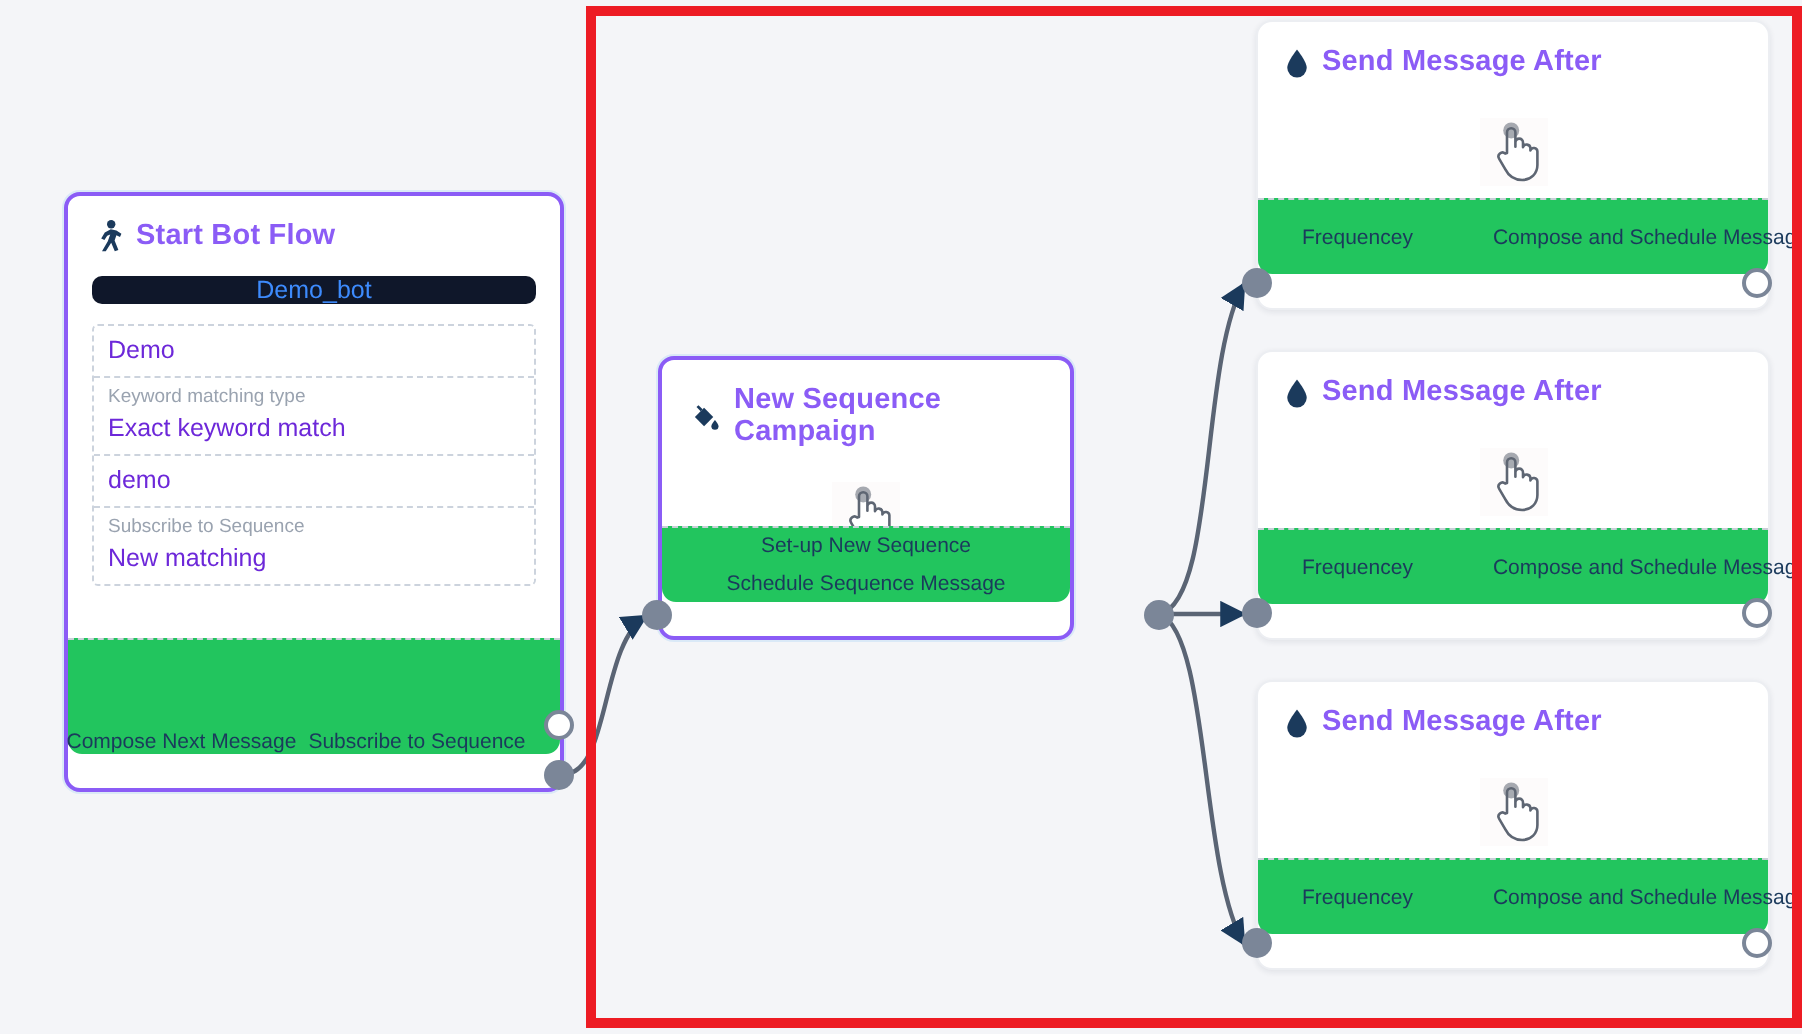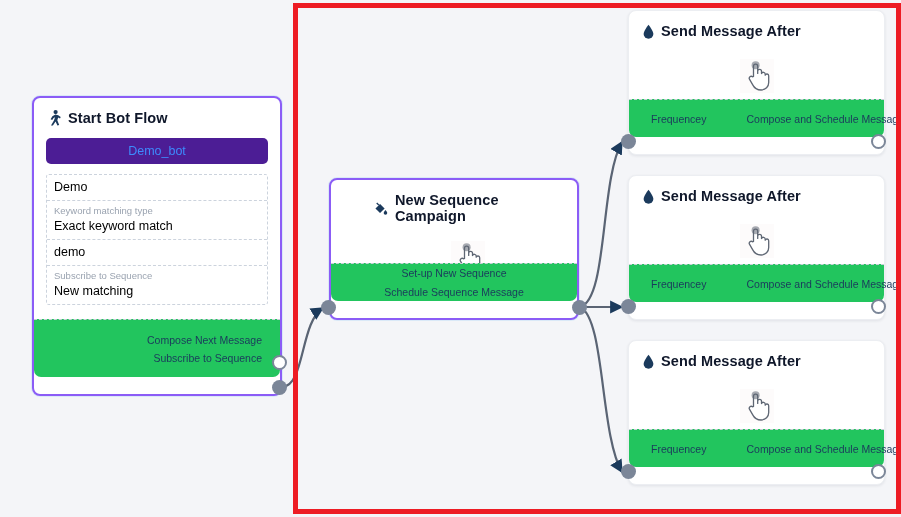--- a/index.html
+++ b/index.html
@@ -54,21 +54,21 @@
     box-shadow: 0 1px 3px rgba(20,30,60,.09);
   }
 
   .node-head {
     display: flex;
     align-items: center;
     gap: 7px;
     padding: 12px 14px 6px 14px;
     font-size: 14.5px;
     font-weight: bold;
-    color: #0f172a;
+    color: #8b5cf6;
     letter-spacing: .1px;
   }
   .node-head .ico { flex: 0 0 auto; line-height: 0; }
 
   .node-foot {
     position: absolute;
     left: 0; right: 0; bottom: 17px;
     height: 38px;
     background: #22c55e;
     border-top: 1px dashed #c9ced8;
@@ -94,22 +94,22 @@
   .port-filled { background: #7b8698; }
   .port-hollow { background: #ffffff; border: 2px solid #7b8698; }
 
   
   #start-node {
     left: 32px; top: 96px;
     width: 250px; height: 300px;
   }
   #bot-pill {
     margin: 6px 12px 10px 12px;
-    height: 26px;
-    background: #4c1d95;
+    height: 14px;
+    background: #0f172a;
     border-radius: 5px;
     display: flex;
     align-items: center;
     justify-content: center;
     font-size: 12.5px;
     color: #3d8bfd;
     cursor: pointer;
   }
   .fields {
     margin: 0 12px;
@@ -121,36 +121,36 @@
     padding: 3px 7px 4px 7px;
   }
   .field:last-child { border-bottom: none; }
   .field-label {
     font-size: 9.5px;
     color: #9aa3b0;
     line-height: 13px;
   }
   .field-value {
     font-size: 12.5px;
-    color: #000000;
+    color: #6d28d9;
     line-height: 18px;
   }
   #start-node .node-foot {
     height: 58px;
-    flex-direction: column;
+    flex-direction: row;
     align-items: flex-end;
     justify-content: center;
     padding-right: 18px;
     gap: 6px;
   }
 
   
   #seq-node {
     left: 329px; top: 178px;
-    width: 250px; height: 142px; padding-left: 28px;
+    width: 208px; height: 142px;
   }
   .hand-wrap {
     display: flex;
     align-items: center;
     justify-content: center;
     height: 56px;
   }
   .hand {
     width: 34px; height: 34px;
     display: flex;

